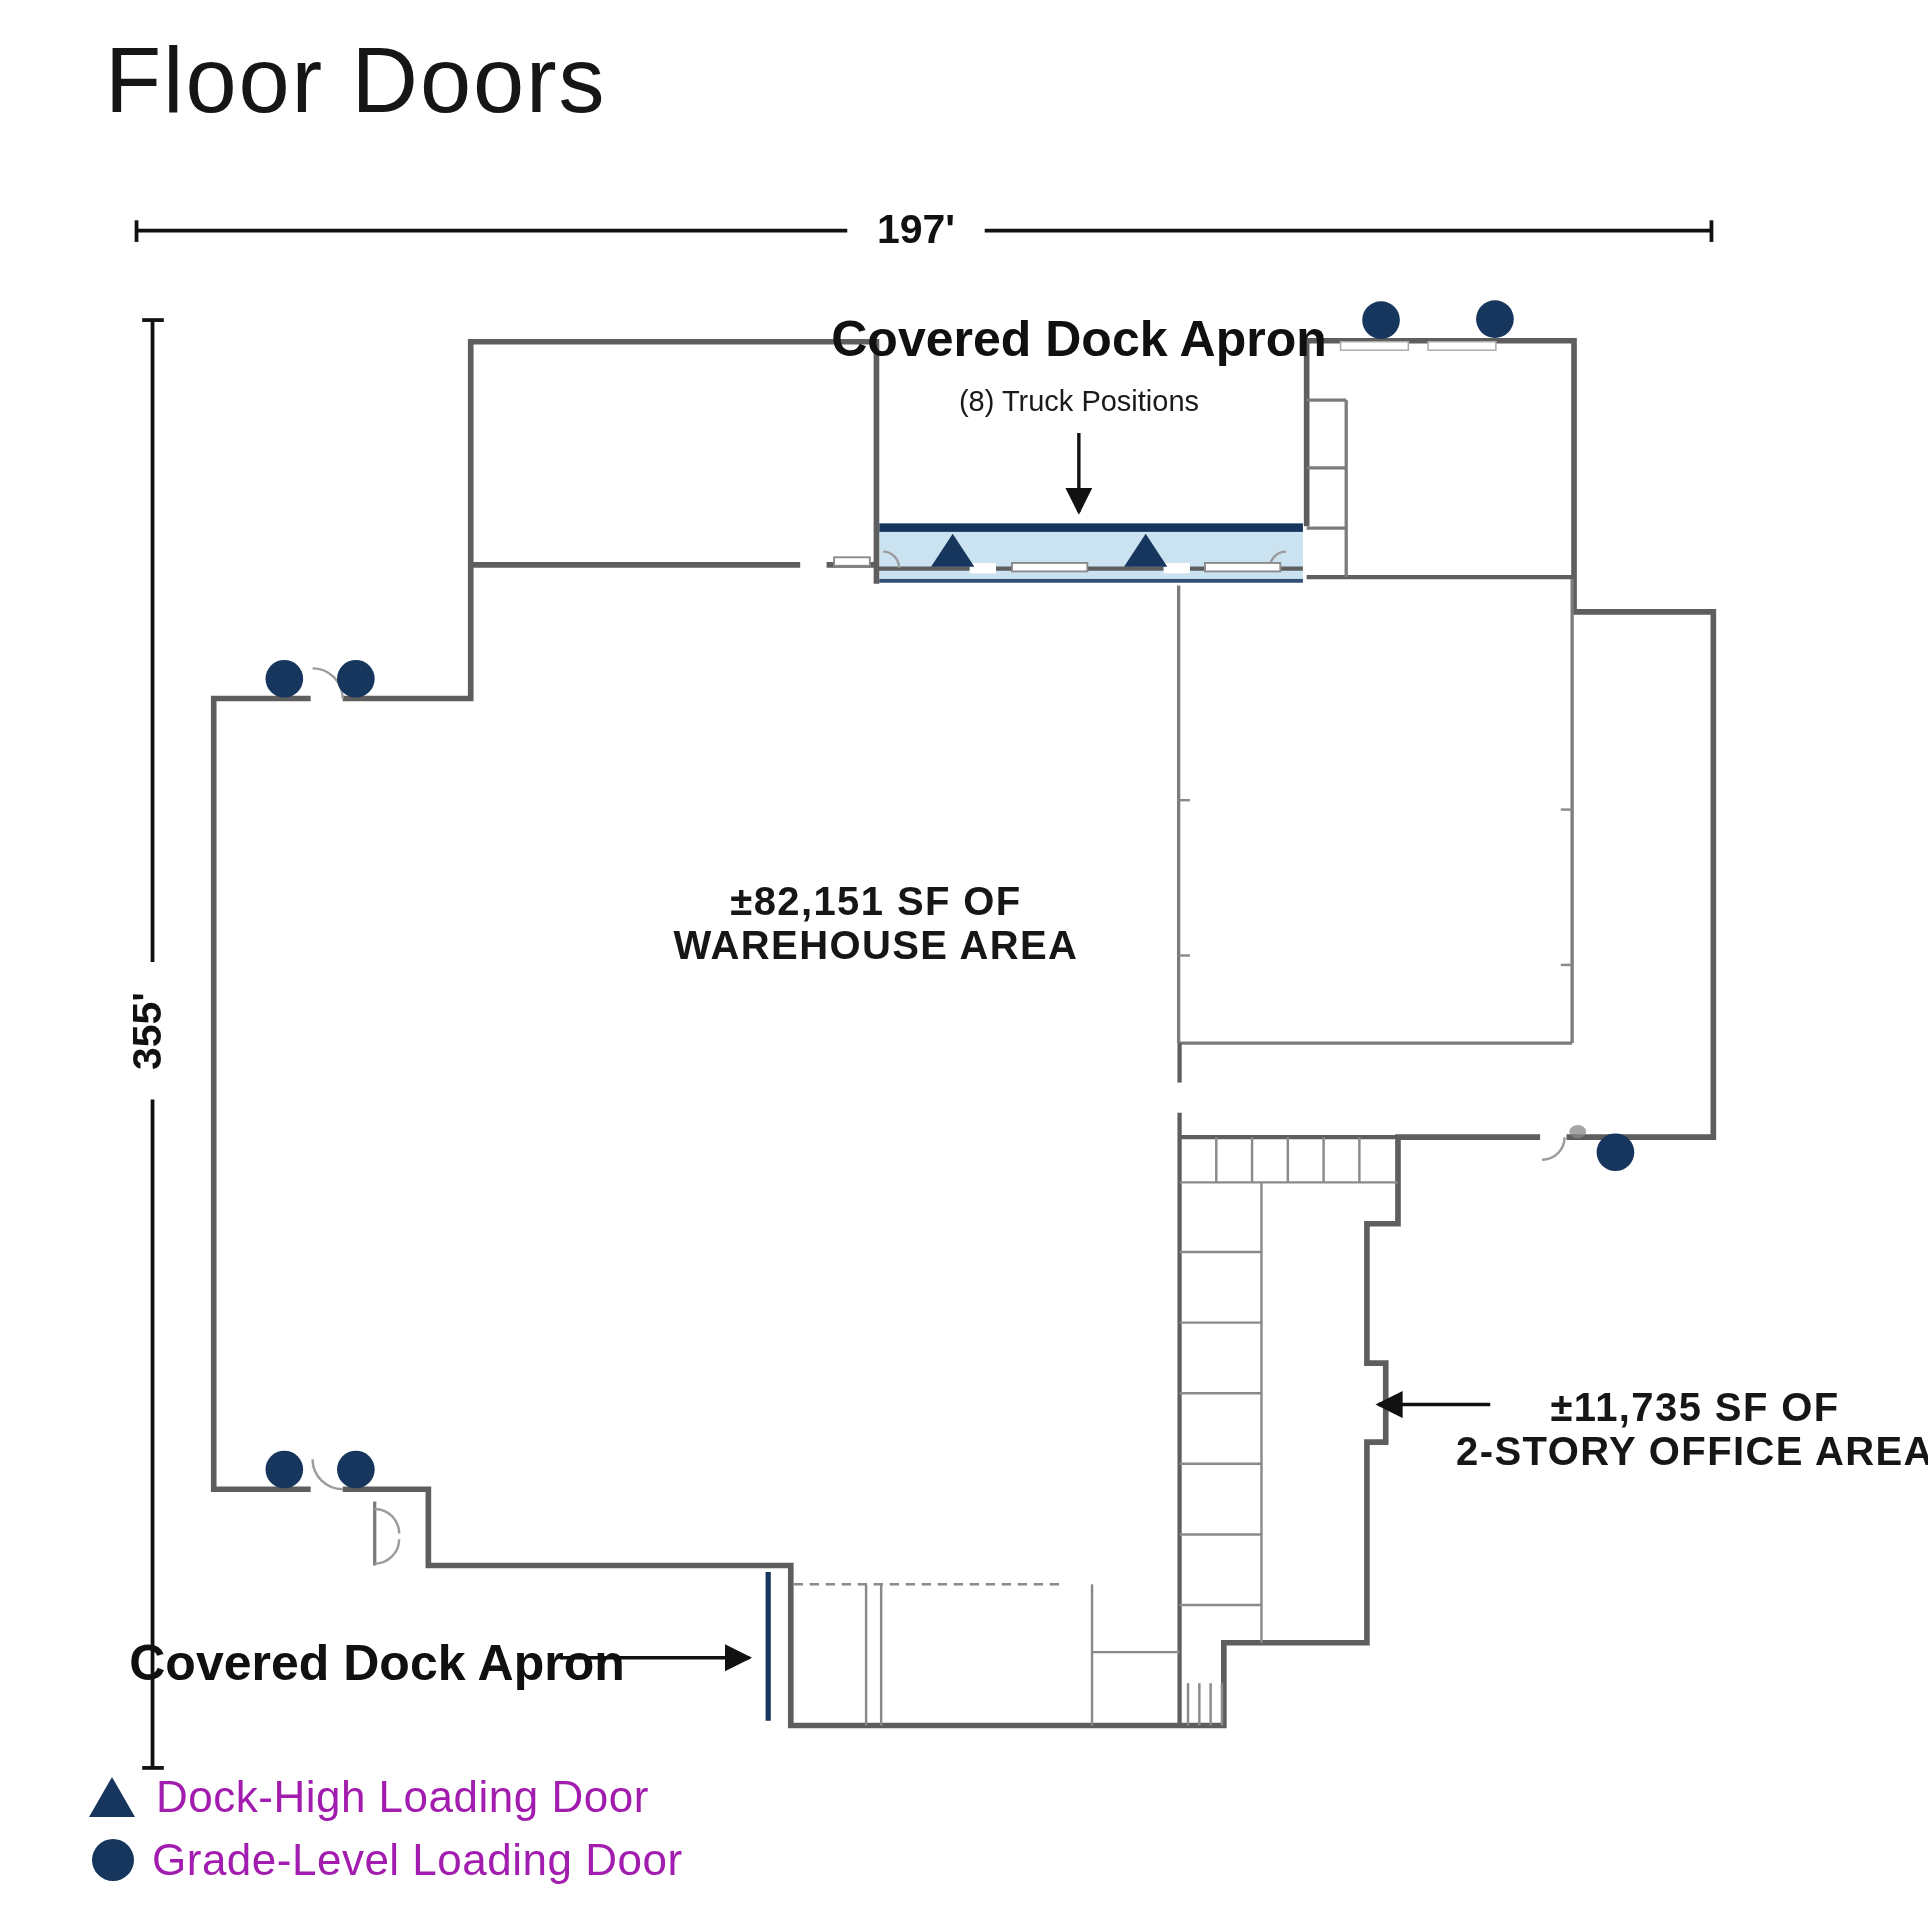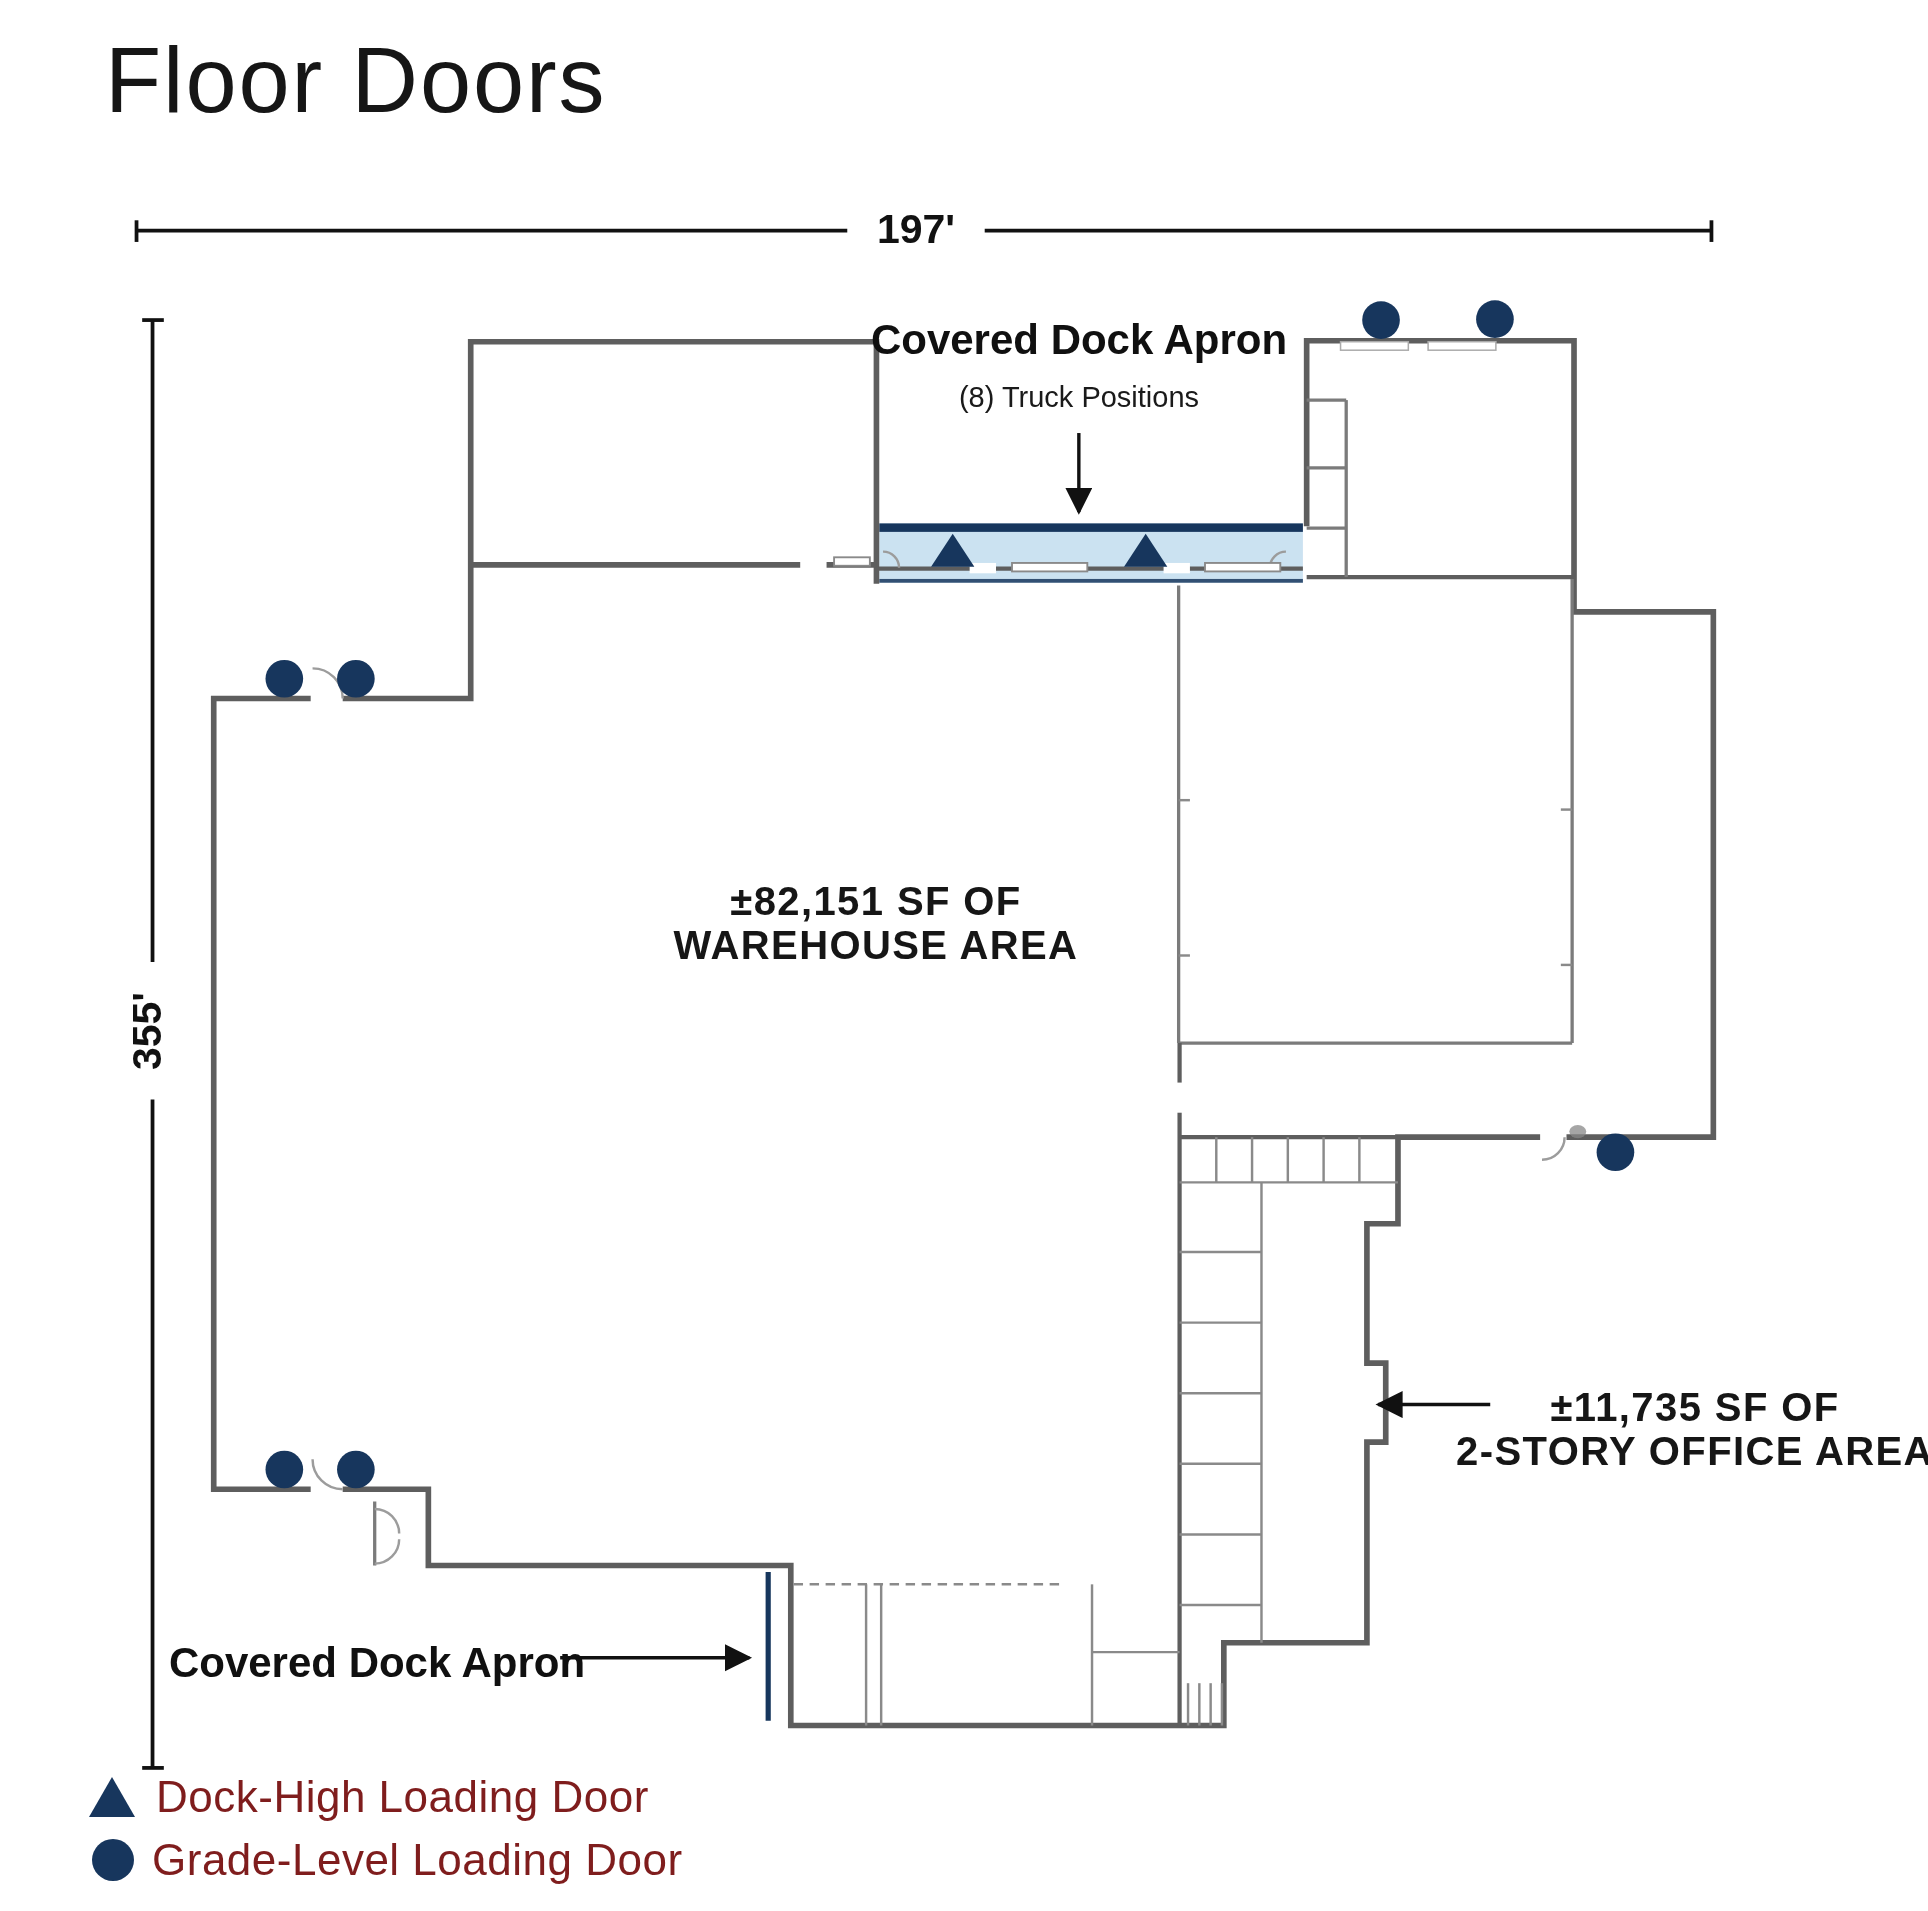--- a/index.html
+++ b/index.html
@@ -9,26 +9,26 @@
   }
   #plan-svg{position:absolute;left:0;top:0;}
   .lbl{position:absolute;transform:translate(-50%,-50%);text-align:center;white-space:nowrap;}
   .page-title{
     position:absolute;left:105px;top:28px;font-size:92px;font-weight:400;
     letter-spacing:1.9px;color:#161616;
   }
   .dim-label{font-size:41px;font-weight:700;color:#111;}
   .dim-label.vert{transform:translate(-50%,-50%) rotate(-90deg);}
   .callout{position:absolute;transform:translate(-50%,-50%);text-align:center;white-space:nowrap;line-height:1.08;}
-  .callout .big{font-size:42px;font-weight:700;color:#101010;}
+  .callout .big{font-size:50px;font-weight:700;color:#101010;}
   .callout .sub{font-size:29px;font-weight:400;color:#1a1a1a;margin-top:20px;}
   .area-label{font-size:40px;font-weight:600;letter-spacing:1.4px;color:#161616;line-height:1.1;}
   .legend{position:absolute;left:89px;top:1772px;display:flex;flex-direction:column;gap:13px;}
   .legend-row{display:flex;align-items:center;gap:21px;}
-  .legend-text{font-size:44px;font-weight:300;color:#7f1d1d;letter-spacing:0.5px;}
+  .legend-text{font-size:44px;font-weight:300;color:#a21caf;letter-spacing:0.5px;}
   .tri{width:0;height:0;border-left:23.5px solid transparent;border-right:23.5px solid transparent;
        border-bottom:40px solid var(--navy,#17365D);}
   .dot{width:42px;height:42px;border-radius:50%;background:var(--navy,#17365D);margin-left:2.8px;margin-right:-2.8px;}
 
   
   .w5{stroke:var(--wall,#5E5E5E);stroke-width:6;fill:none;}
   .w4{stroke:var(--wall,#5E5E5E);stroke-width:4.5;fill:none;}
   .w3{stroke:var(--wallmid,#7B7B7B);stroke-width:3.5;fill:none;}
   .w2{stroke:#8a8a8a;stroke-width:2.6;fill:none;}
   .arc{stroke:var(--walllight,#9C9C9C);stroke-width:2.6;fill:none;}

